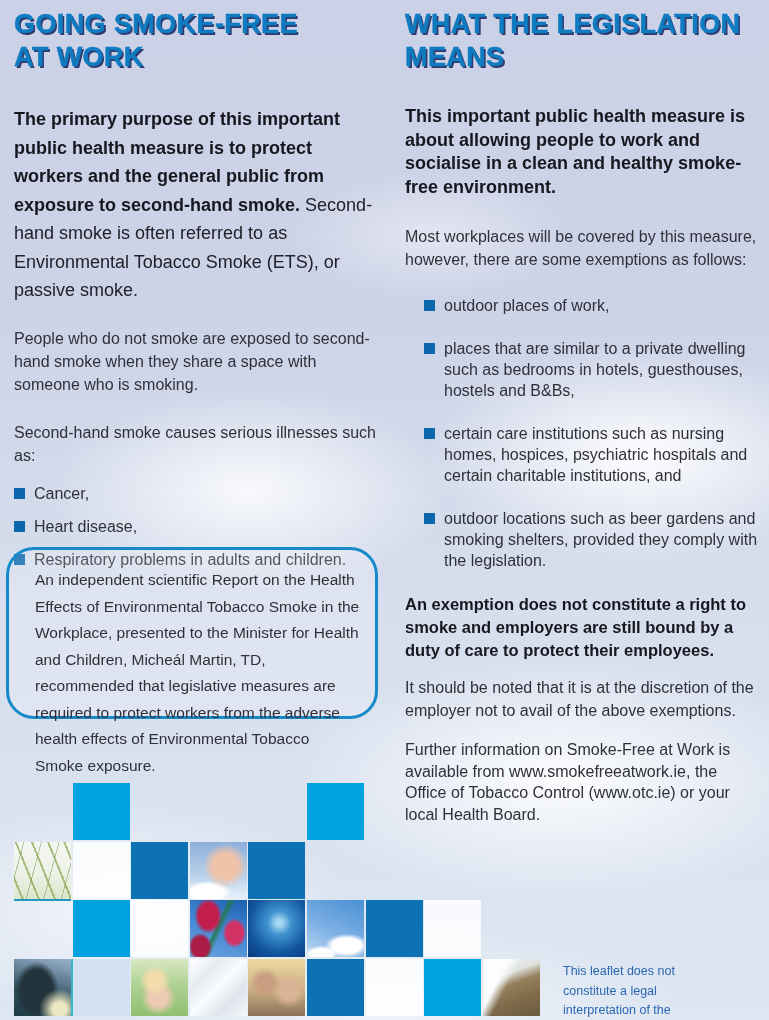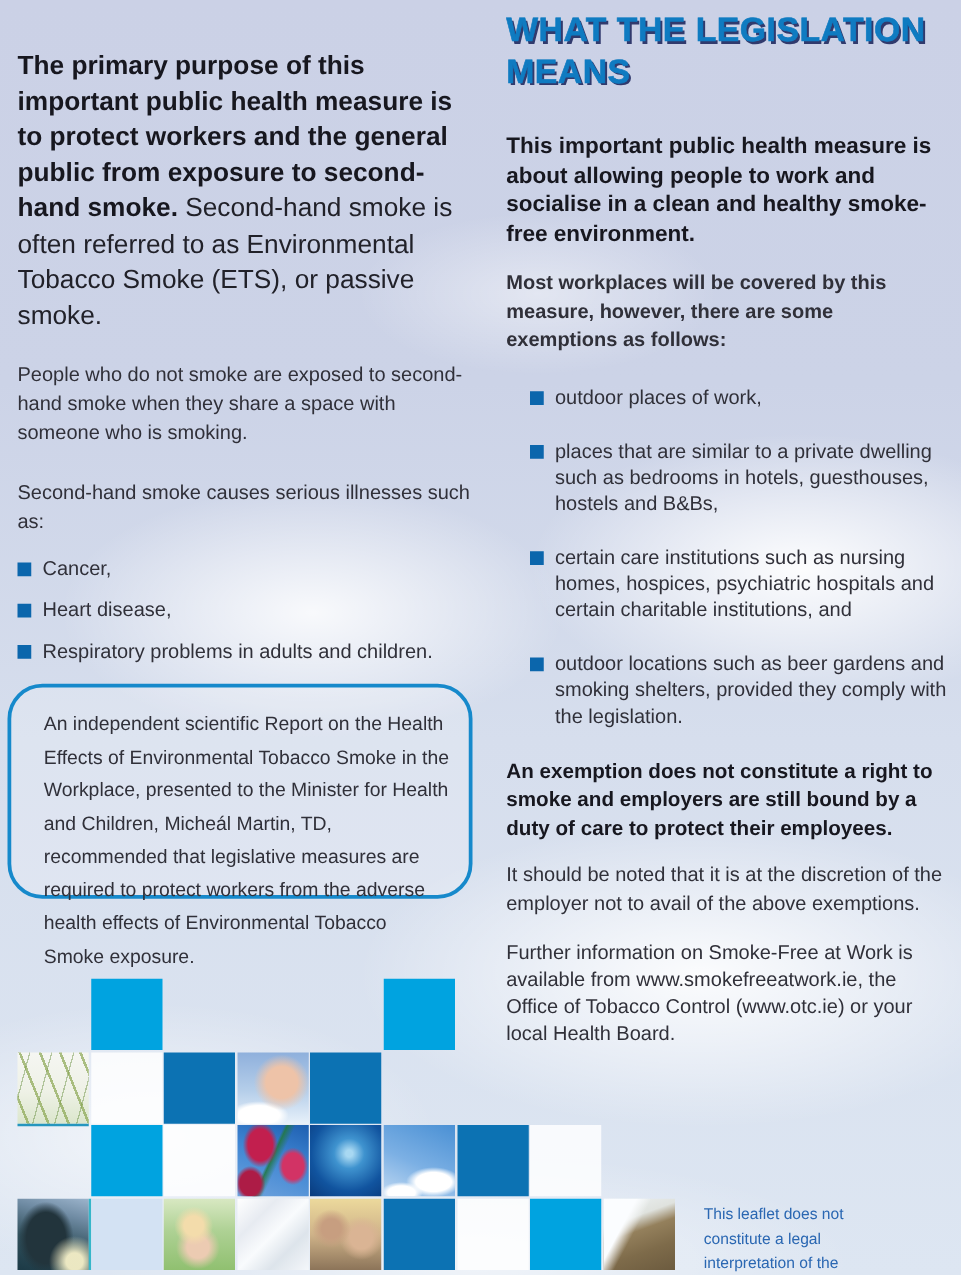--- a/index.html
+++ b/index.html
@@ -21,39 +21,39 @@
   .col{position:absolute;top:8px;}
   .col-left{left:14px;width:362px;}
   .col-right{left:405px;width:354px;}
   h1{
     margin:0;font-size:27px;line-height:33px;font-weight:bold;
     color:#0f7bc1;letter-spacing:.4px;white-space:pre-line;
     text-shadow:1.8px 1.8px 0 #313a6d;
     -webkit-text-stroke:.5px #0f7bc1;
   }
   p{margin:0;}
-  .intro{margin-top:31px;font-size:21px;line-height:28.5px;color:#212129;}
+  .intro{margin-top:31px;font-size:18px;line-height:28.5px;color:#212129;}
   .intro strong,.bold-para{font-weight:bold;color:#17171f;}
   .body{font-size:16px;line-height:23px;color:#303039;}
   .p2l{margin-top:22px;}
   .p3l{margin-top:25px;}
   ul.bullets{list-style:none;margin:16px 0 0;padding:0;}
   ul.bullets li{display:flex;align-items:flex-start;font-size:16px;line-height:22px;color:#303039;}
   .col-left ul.bullets li{margin-bottom:11px;}
   .col-right ul.bullets li{margin-bottom:22px;line-height:21px;padding-left:19px;}
   .sq{flex:none;width:11px;height:11px;background:#0b66ac;margin:5px 9px 0 0;}
   .callout{
     position:absolute;left:6px;top:547px;width:372px;height:172px;
     box-sizing:border-box;border:3px solid #1689cb;border-radius:28px;
     background:rgba(255,255,255,.18);
     padding:17px 14px 0 26px;
   }
   .callout p{font-size:15.5px;line-height:26.5px;color:#303039;}
   .intro-r{margin-top:31px;font-size:18px;line-height:23.5px;}
-  .p2r{margin-top:16px;font-weight:bold;}
+  .p2r{margin-top:26px;}
   .col-right ul.bullets{margin-top:24px;}
   .exemption{margin-top:2px;font-size:16.5px;line-height:23px;}
   .p3r{margin-top:14px;}
   .p4r{margin-top:17px;line-height:21.5px;}
   .footnote{
     position:absolute;left:563px;top:962px;width:166px;
     font-size:12.5px;line-height:19.5px;color:#2a67b2;
   }
   
   .tile{
@@ -122,20 +122,22 @@
       linear-gradient(118deg, #fbfdff 0 30%, rgba(251,253,255,0) 44%),
       linear-gradient(160deg,#eef3f6 0%,#dfe2de 30%,#94805c 46%,#7e6b4a 70%,#6c5b3f 100%);
   }
 </style>
 </head>
 <body>
 
 <div id="page">
 
   <section class="col col-left">
+    <h1>GOING SMOKE-FREE
+AT WORK</h1>
     <p class="intro"><strong>The primary purpose of this important public health measure is to protect workers and the general public from exposure to second-hand smoke.</strong><span> Second-hand smoke is often referred to as Environmental Tobacco Smoke (ETS), or passive smoke.</span></p>
     <p class="body p2l">People who do not smoke are exposed to second-hand smoke when they share a space with someone who is smoking.</p>
     <p class="body p3l">Second-hand smoke causes serious illnesses such as:</p>
     <ul class="bullets">
       <li>
           <span class="sq"></span>
           <span>Cancer,</span>
         </li>
       <li>
           <span class="sq"></span>

